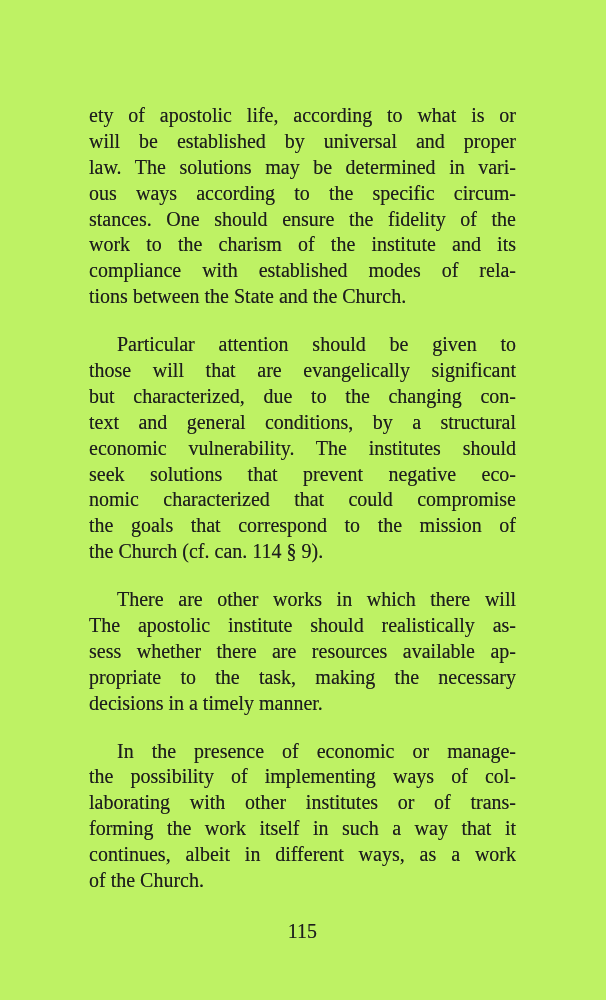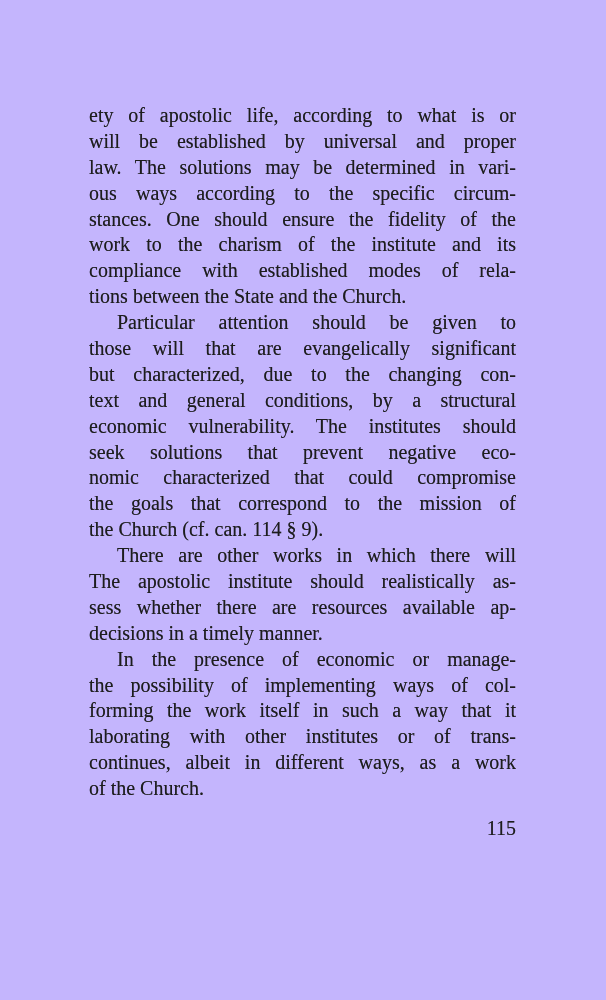--- a/index.html
+++ b/index.html
@@ -10,21 +10,21 @@
     width: 606px;
     height: 1000px;
     background: #fdfdfd;
     overflow: hidden;
     font-family: "Liberation Serif", "DejaVu Serif", serif;
   }
   .book-page {
     position: relative;
     width: 606px;
     height: 1000px;
-    background: #c4b5fd;
+    background: #bef264;
   }
   .text-block {
     position: absolute;
     left: 89px;
     top: 103px;
     width: 427px;
     color: #1d1d1d;
     font-size: 20px;
     line-height: 25.9px;
     text-shadow: 0 0 0.5px rgba(30,30,30,0.55);
@@ -38,24 +38,25 @@
     white-space: normal;
     height: 25.9px;
     overflow: hidden;
   }
   .line.last {
     text-align-last: left;
     font-family: Liberation Serif, serif;
   }
   .line.indent {
     padding-left: 28px;
+    margin-top: 22px;
   }
   .page-footer {
-    margin-top: 14px;
-    text-align: right;
+    margin-top: 25px;
+    text-align: center;
     height: 26px;
   }
 </style>
 </head>
 <body>
 
 <div class="book-page">
   <div class="text-block">
     <div>
         <div class="paragraph">
@@ -76,27 +77,28 @@
           <div class="line">economic vulnerability. The institutes should</div>
           <div class="line">seek solutions that prevent negative eco-</div>
           <div class="line">nomic characterized that could compromise</div>
           <div class="line">the goals that correspond to the mission of</div>
           <div class="line last">the Church (cf. can. 114 § 9).</div>
         </div>
         <div class="paragraph">
           <div class="line indent">There are other works in which there will</div>
           <div class="line">The apostolic institute should realistically as-</div>
           <div class="line">sess whether there are resources available ap-</div>
+          <div class="line">propriate to the task, making the necessary</div>
           <div class="line last">decisions in a timely manner.</div>
         </div>
         <div class="paragraph">
           <div class="line indent">In the presence of economic or manage-</div>
           <div class="line">the possibility of implementing ways of col-</div>
+          <div class="line">laborating with other institutes or of trans-</div>
           <div class="line">forming the work itself in such a way that it</div>
-          <div class="line">laborating with other institutes or of trans-</div>
           <div class="line">continues, albeit in different ways, as a work</div>
           <div class="line last">of the Church.</div>
         </div>
       </div>
     <div class="page-footer">
       <span>115</span>
     </div>
   </div>
 </div>
 

